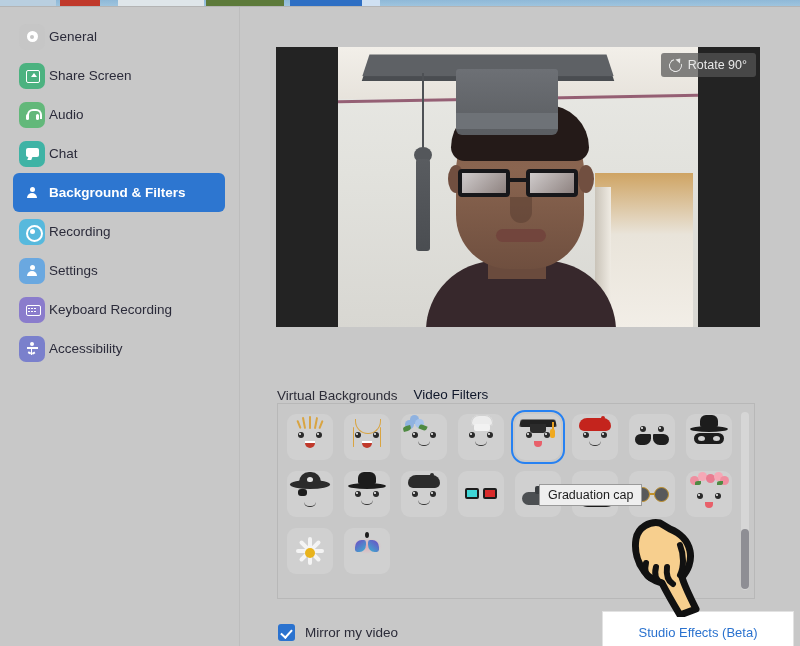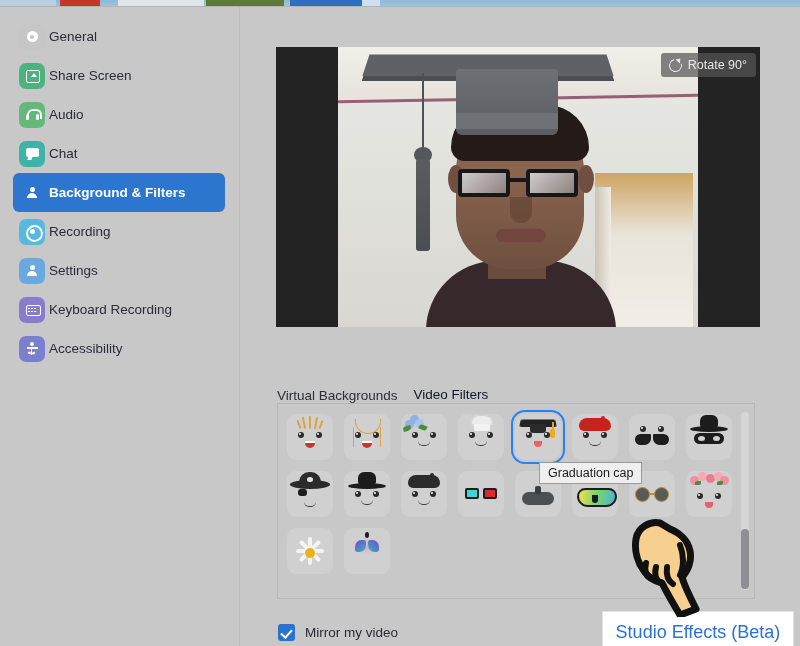--- a/index.html
+++ b/index.html
@@ -341,21 +341,21 @@
     position:absolute; right:5px; top:8px; width:8px; height:178px;
     background:#d6d6d6; border-radius:4px;
   }
   #filters-scrollthumb {
     position:absolute; left:0; top:117px; width:8px; height:60px;
     background:#8e8e94; border-radius:4px;
   }
 
   
   #filter-tooltip {
-    position:absolute; left:539px; top:455px; height:22px;
+    position:absolute; left:539px; top:477px; height:22px;
     display:flex; align-items:center; padding:0 8px;
     background:#efefef; border:1px solid #9a9a9a;
     font-size:12.5px; color:#1b1b1b; white-space:nowrap; z-index:40;
   }
 
   
   #mirror-row { position:absolute; left:278px; top:617px; display:flex; align-items:center; }
   #mirror-checkbox {
     width:17px; height:17px; border-radius:3px; background:#2a72cf;
     position:relative; flex:0 0 17px;
@@ -365,21 +365,21 @@
     border:solid #fff; border-width:0 2px 2px 0; transform:rotate(42deg);
   }
   #mirror-label { margin-left:10px; font-size:13.5px; color:#2b2b38; }
 
   
   #studio-effects-panel {
     position:absolute; left:602px; top:604px; width:192px; height:42px;
     background:#fff; display:flex; align-items:center; justify-content:center;
     border:1px solid #e2e2e2; z-index:30;
   }
-  #studio-effects-link { font-size:18px; color:#2a72cf; }
+  #studio-effects-link { font-size:13px; color:#2a72cf; }
 
   
   #hand-cursor { position:absolute; left:622px; top:498px; width:98px; height:112px; z-index:60; }
 </style>
 </head>
 <body>
 
 <div id="desktop-backdrop">
   <div class="bk bk-f"></div>
   <div class="bk bk-a"></div>

